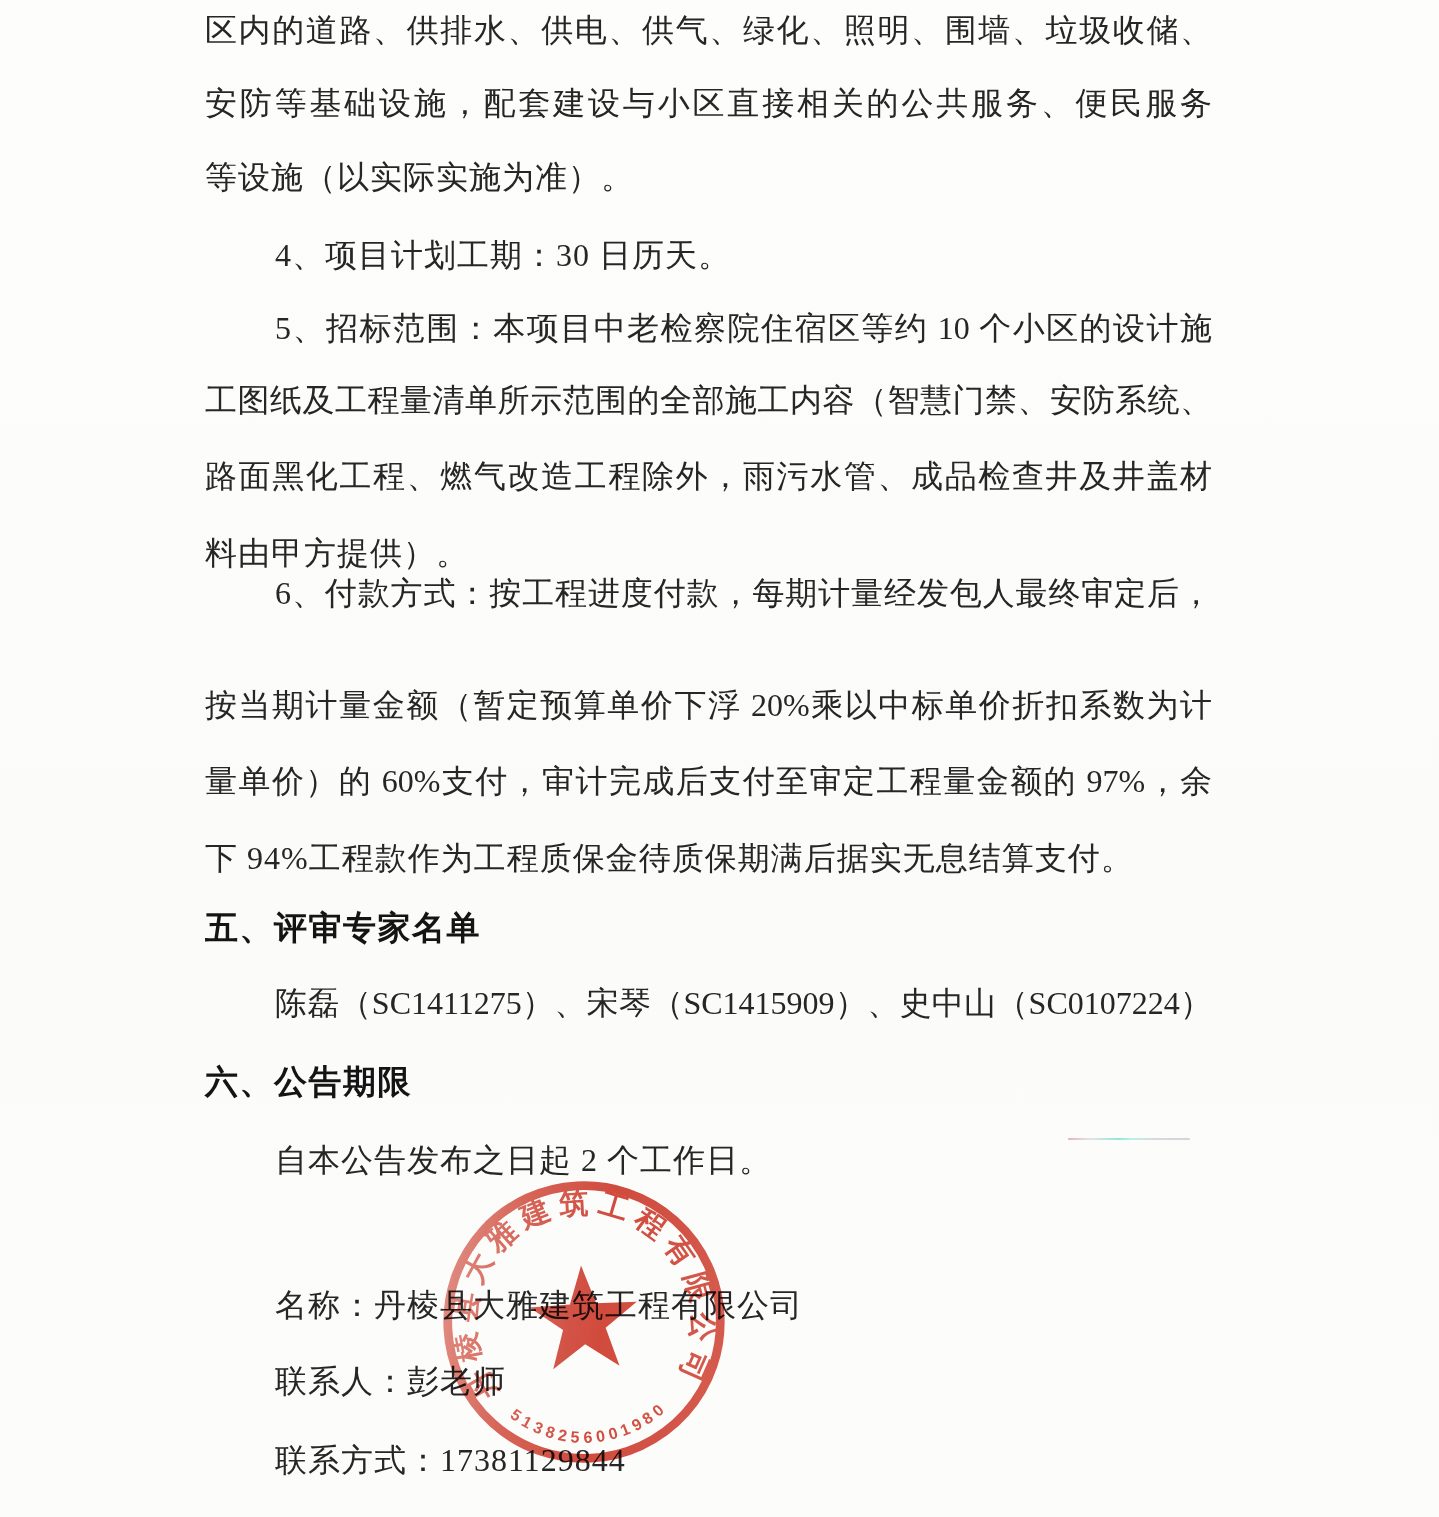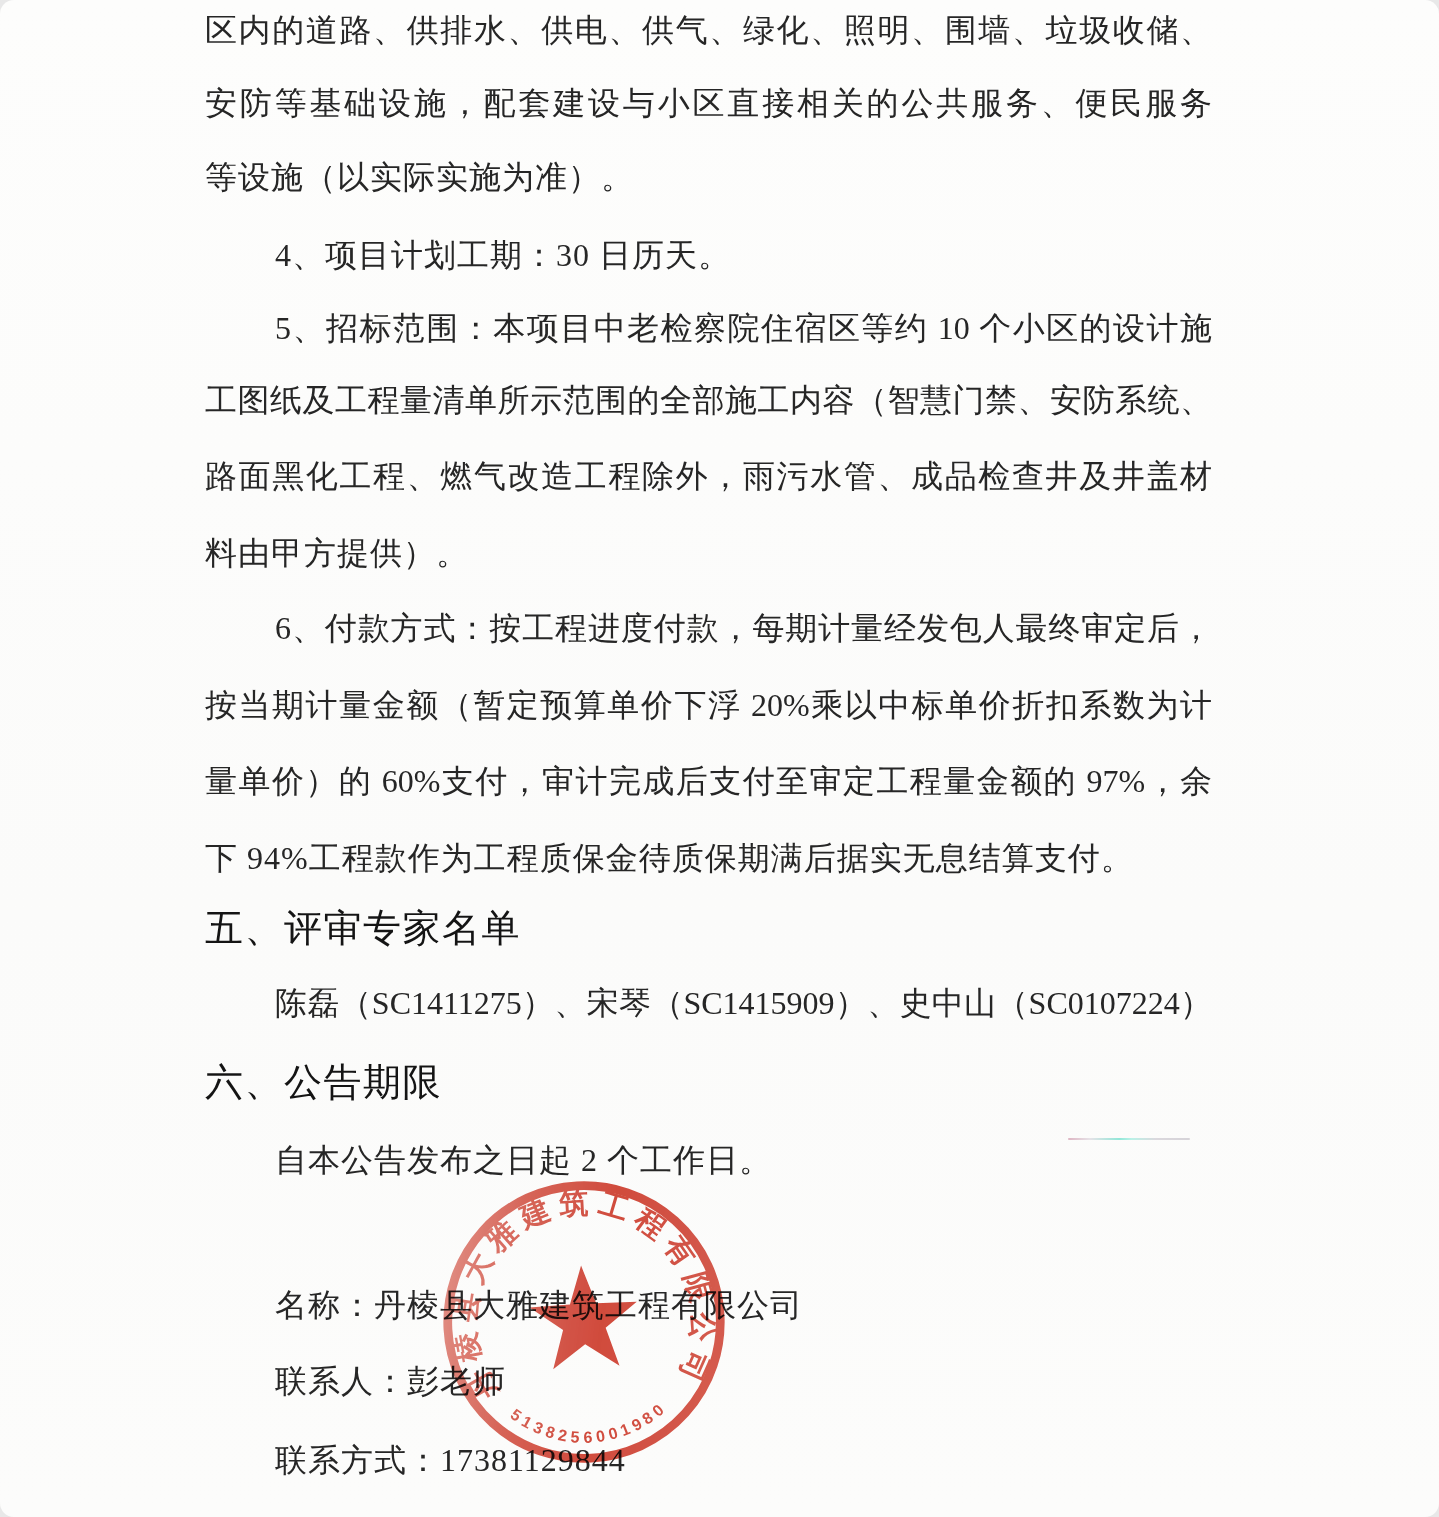--- a/index.html
+++ b/index.html
@@ -3,21 +3,20 @@
 <meta charset="utf-8">
 <style>
   html,body{margin:0;padding:0;background:#e8e8e8;}
   .page{
     position:relative;
     width:1439px;height:1517px;
     margin:0 auto;
     background:linear-gradient(180deg,#fdfdfc 0%,#fbfbfa 60%,#fcfcfb 100%);
     overflow:hidden;
     font-family:"Liberation Serif","DejaVu Serif",serif;
-    border-radius:14px;
   }
   .doc-line{
     position:absolute;
     left:205px;
     width:1007px;
     font-size:32px;
     line-height:42px;
     letter-spacing:1px;
     color:#262626;
     white-space:nowrap;
@@ -27,22 +26,22 @@
     letter-spacing:0;
     text-align:justify;
     text-align-last:justify;
   }
   .doc-line.indent{
     left:275px;
     width:937px;
   }
   .doc-line.heading{
     font-family:"Liberation Sans","DejaVu Sans",sans-serif;
-    font-weight:400;
-    font-size:38px;
+    font-weight:700;
+    font-size:33px;
     letter-spacing:1.5px;
     color:#141414;
   }
   
   .seal{
     position:absolute;
     left:438px;top:1176px;
     width:292px;height:292px;
     mix-blend-mode:multiply;
     opacity:.93;
@@ -83,21 +82,21 @@
 <div class="page">
 
   <div class="doc-line just" style="top:9px">区内的道路、供排水、供电、供气、绿化、照明、围墙、垃圾收储、</div>
   <div class="doc-line just" style="top:82px">安防等基础设施，配套建设与小区直接相关的公共服务、便民服务</div>
   <div class="doc-line" style="top:156px">等设施（以实际实施为准）。</div>
   <div class="doc-line indent" style="top:234px">4、项目计划工期：30 日历天。</div>
   <div class="doc-line indent just" style="top:307px">5、招标范围：本项目中老检察院住宿区等约 10 个小区的设计施</div>
   <div class="doc-line just" style="top:379px">工图纸及工程量清单所示范围的全部施工内容（智慧门禁、安防系统、</div>
   <div class="doc-line just" style="top:455px">路面黑化工程、燃气改造工程除外，雨污水管、成品检查井及井盖材</div>
   <div class="doc-line" style="top:532px">料由甲方提供）。</div>
-  <div class="doc-line indent just" style="top:607px">6、付款方式：按工程进度付款，每期计量经发包人最终审定后，</div>
+  <div class="doc-line indent just" style="top:572px">6、付款方式：按工程进度付款，每期计量经发包人最终审定后，</div>
   <div class="doc-line just" style="top:684px">按当期计量金额（暂定预算单价下浮 20%乘以中标单价折扣系数为计</div>
   <div class="doc-line just" style="top:760px">量单价）的 60%支付，审计完成后支付至审定工程量金额的 97%，余</div>
   <div class="doc-line" style="top:837px">下 94%工程款作为工程质保金待质保期满后据实无息结算支付。</div>
 
   <div class="doc-line heading" style="top:907px">五、评审专家名单</div>
   <div class="doc-line indent just" style="top:982px">陈磊（SC1411275）、宋琴（SC1415909）、史中山（SC0107224）</div>
 
   <div class="doc-line heading" style="top:1061px">六、公告期限</div>
   <div class="doc-line indent" style="top:1139px">自本公告发布之日起 2 个工作日。</div>
 

